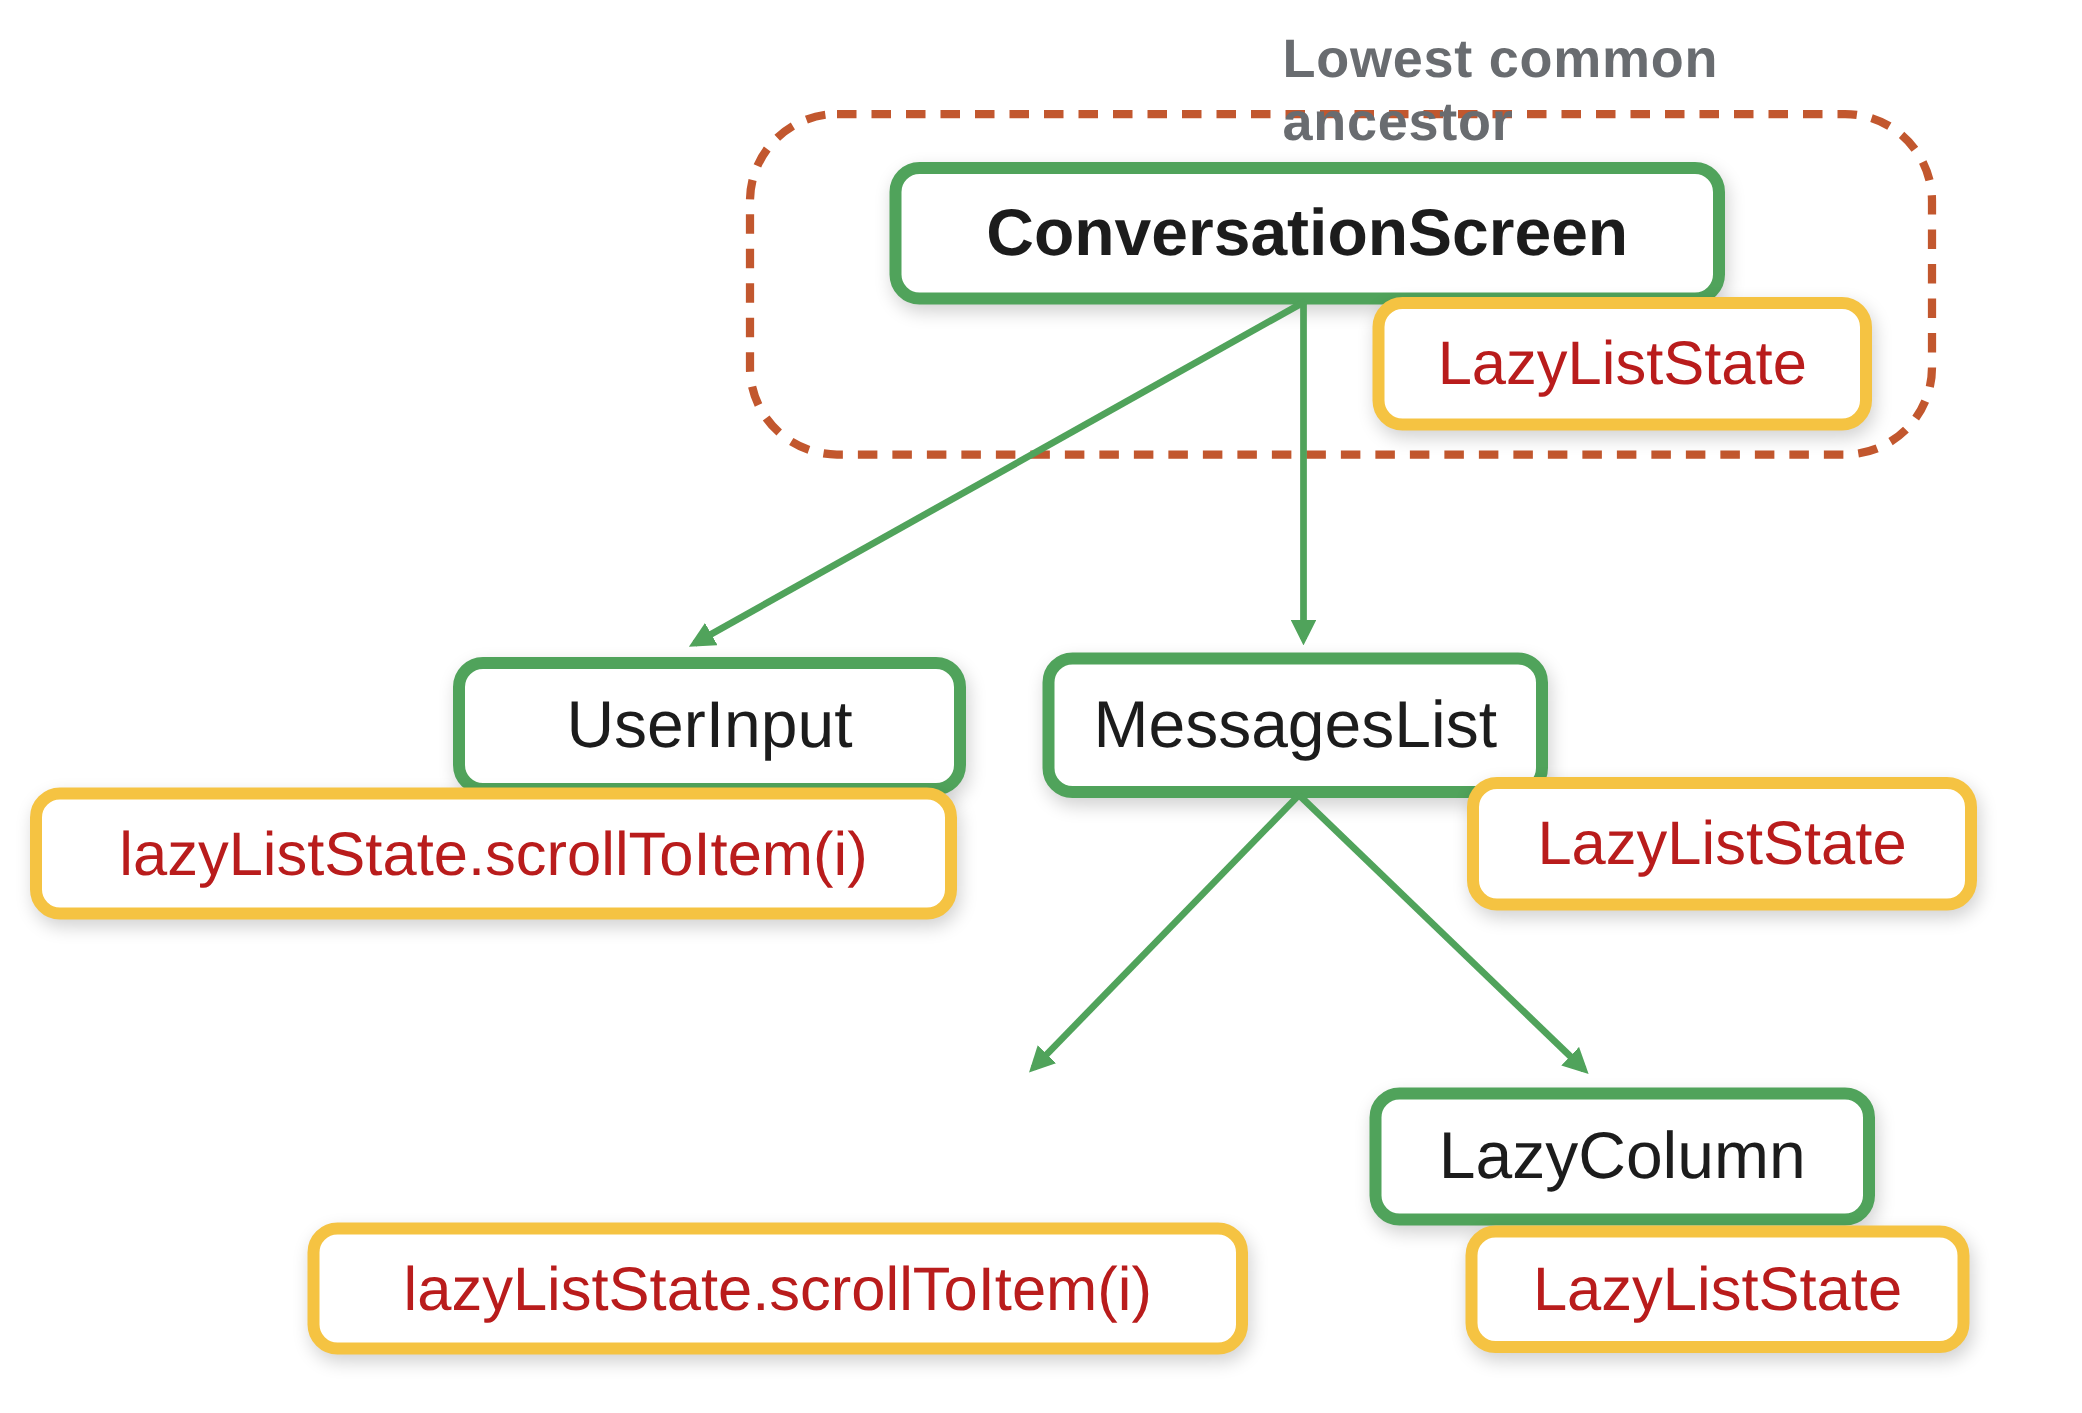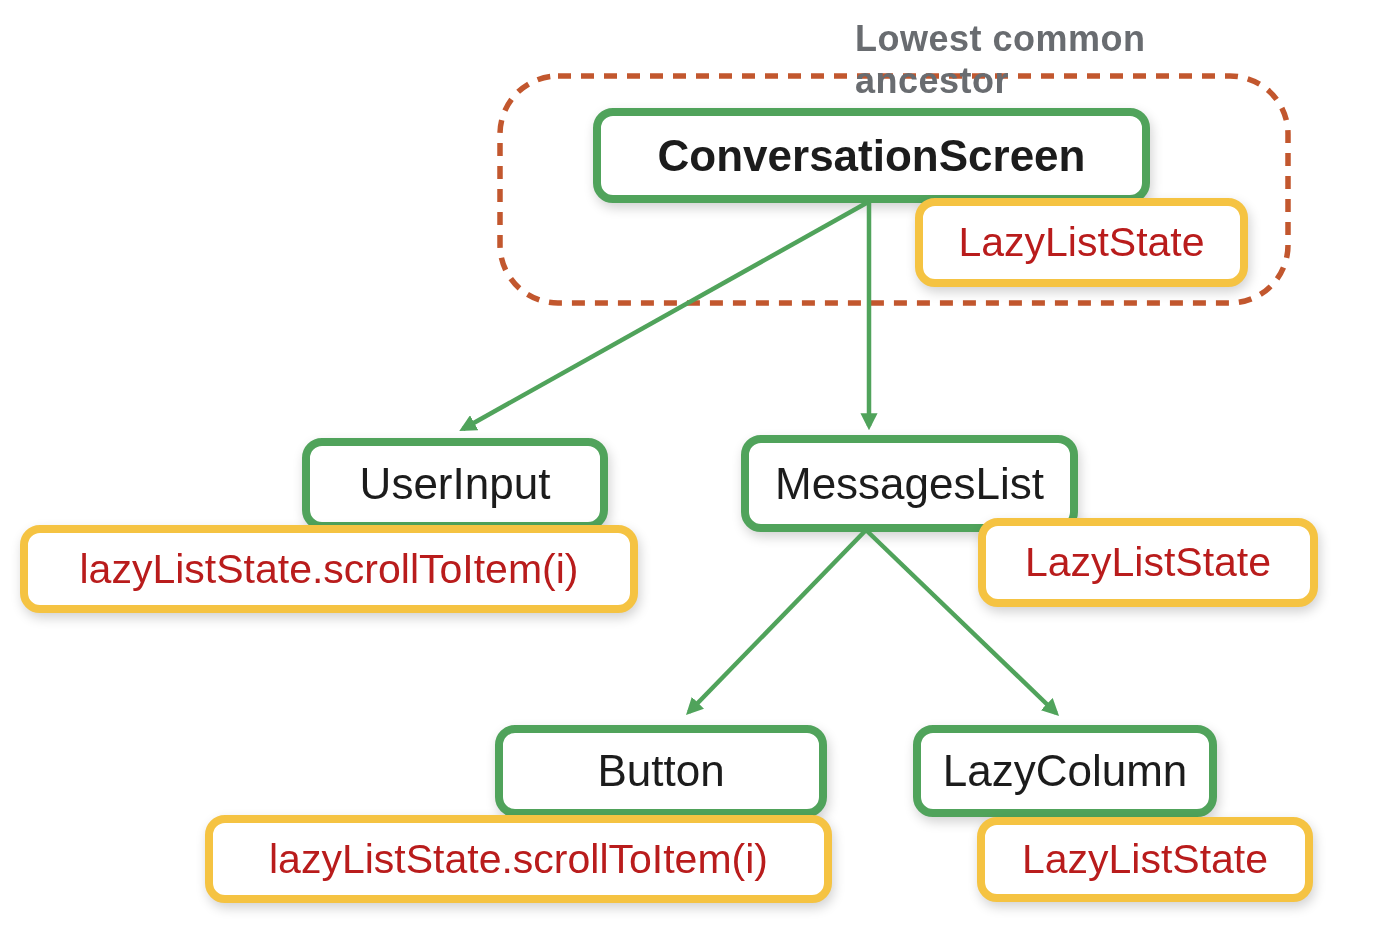--- a/index.html
+++ b/index.html
@@ -49,27 +49,27 @@
   }
   .state {
     border: 8px solid #f5c342;
     color: #b91c1c;
     font-size: 41px;
     z-index: 4;
   }
   
   .n-conversation { left: 593px; top: 108px;  width: 557px; height: 95px; font-weight: bold; }
   .s-conversation { left: 915px; top: 198px;  width: 333px; height: 89px; }
-  .n-userinput    { left: 302px; top: 438px;  width: 306px; height: 92px; }
+  .n-userinput    { left: 302px; top: 438px;  width: 342px; height: 92px; }
   .s-userinput    { left: 20px;  top: 525px;  width: 618px; height: 88px; }
-  .n-messages     { left: 695px; top: 435px;  width: 337px; height: 97px; margin-left: 46px; }
+  .n-messages     { left: 695px; top: 435px;  width: 337px; height: 97px; }
   .s-messages     { left: 978px; top: 518px;  width: 340px; height: 89px; }
   .n-button       { left: 495px; top: 725px;  width: 332px; height: 92px; }
   .s-button       { left: 205px; top: 815px;  width: 627px; height: 88px; }
-  .n-lazycolumn   { left: 913px; top: 725px;  width: 304px; height: 92px; }
+  .n-lazycolumn   { left: 913px; top: 725px;  width: 337px; height: 92px; }
   .s-lazycolumn   { left: 977px; top: 817px;  width: 336px; height: 85px; }
 </style>
 </head>
 <body>
 
 <div class="canvas">
 
   <div class="annotation">Lowest common ancestor</div>
 
   <svg class="edges" viewBox="0 0 1388 942" width="1388" height="942" xmlns="http://www.w3.org/2000/svg">
@@ -92,21 +92,20 @@
   <div class="state s-conversation">LazyListState</div>
 
   <div class="node n-userinput">UserInput</div>
 
   <div class="state s-userinput">lazyListState.scrollToItem(i)</div>
 
   <div class="node n-messages">MessagesList</div>
 
   <div class="state s-messages">LazyListState</div>
 
-  <div class="node n-button">Button</div>
 
   <div class="state s-button">lazyListState.scrollToItem(i)</div>
 
   <div class="node n-lazycolumn">LazyColumn</div>
 
   <div class="state s-lazycolumn">LazyListState</div>
 
 </div>
 
 </body></html>

